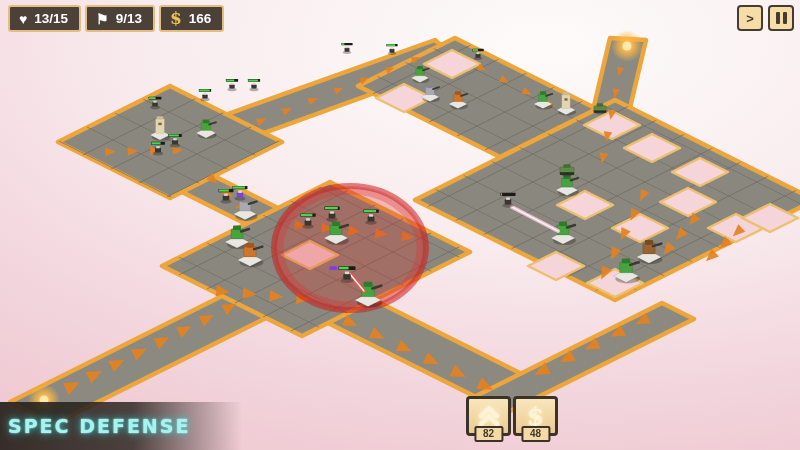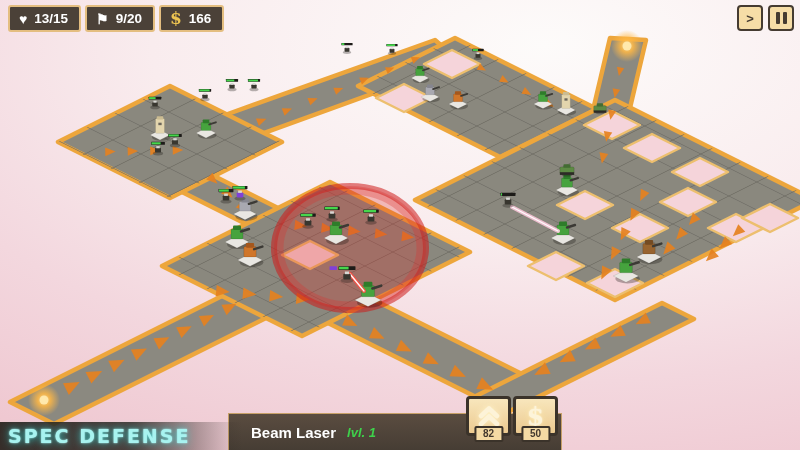--- a/index.html
+++ b/index.html
@@ -17,21 +17,21 @@
   .res .ic{font-size:14px;line-height:1;color:#fff;}
   .res .ic.gold{color:#ecc351;font-size:17px;font-family:"DejaVu Serif",serif;}
   
   .hud-tr{position:absolute;top:5px;right:6px;display:flex;gap:5px;z-index:10;}
   .sq-btn{width:26px;height:26px;background:#f6dda7;border:2px solid #453b31;border-radius:4px;
           box-sizing:border-box;display:flex;align-items:center;justify-content:center;
           color:#453b31;font-weight:bold;font-size:13px;padding:0;cursor:pointer;}
   .pause-bars{display:flex;gap:3px;}
   .pause-bars span{display:block;width:4px;height:12px;background:#453b31;border-radius:1px;}
   
-  .logo{position:absolute;left:0;bottom:0;width:242px;height:28px;z-index:9;
+  .logo{position:absolute;left:0;bottom:0;width:242px;height:48px;z-index:9;
         background:linear-gradient(90deg, rgba(40,34,29,.93) 0%, rgba(40,34,29,.82) 55%, rgba(40,34,29,0) 100%);
         display:flex;align-items:center;padding-left:8px;box-sizing:border-box;
         font-family:"DejaVu Sans",sans-serif;font-weight:bold;font-size:19px;letter-spacing:2px;
         text-transform:uppercase;color:#a8f3f0;
         text-shadow:0 0 8px #2fd8d4,0 0 2px #e8fffe;}
   .sel-panel{position:absolute;left:228px;bottom:0;width:334px;height:37px;z-index:8;
         background:linear-gradient(#5a4c40,#463d34);
         border:1px solid #c7a067;border-bottom:none;box-sizing:border-box;
         display:flex;align-items:center;gap:11px;padding-left:22px;}
   .sel-name{color:#ffffff;font-weight:bold;font-size:15px;}
@@ -413,21 +413,21 @@
       </g>
     </svg>
 
   <div class="hud-tl">
     <div class="res">
       <span class="ic">♥</span>
       <span>13/15</span>
     </div>
     <div class="res">
       <span class="ic">⚑</span>
-      <span>9/20</span>
+      <span>9/13</span>
     </div>
     <div class="res">
       <span class="ic gold">$</span>
       <span>166</span>
     </div>
   </div>
 
   <div class="hud-tr">
     <button class="sq-btn">
       <span>&gt;</span>
@@ -435,31 +435,27 @@
     <button class="sq-btn">
       <span class="pause-bars">
           <span></span>
           <span></span>
         </span>
     </button>
   </div>
 
   <div class="logo">Spec Defense</div>
 
-  <div class="sel-panel">
-    <span class="sel-name">Beam Laser</span>
-    <span class="sel-lvl">lvl. 1</span>
-  </div>
 
   <button class="action-btn btn-upgrade">
     <svg class="chev" width="26" height="24" viewBox="0 0 26 24">
       <path d="M5 12 L13 4.5 L21 12" fill="none" stroke="#fdf3d8" stroke-width="4.6" stroke-linejoin="round" stroke-linecap="round"></path>
       <path d="M5 20 L13 12.5 L21 20" fill="none" stroke="#fdf3d8" stroke-width="4.6" stroke-linejoin="round" stroke-linecap="round"></path>
     </svg>
     <span class="tag">82</span>
   </button>
 
   <button class="action-btn btn-sell">
     <span class="dollar-big">$</span>
-    <span class="tag">50</span>
+    <span class="tag">48</span>
   </button>
 
 </div>
 
 </body></html>

